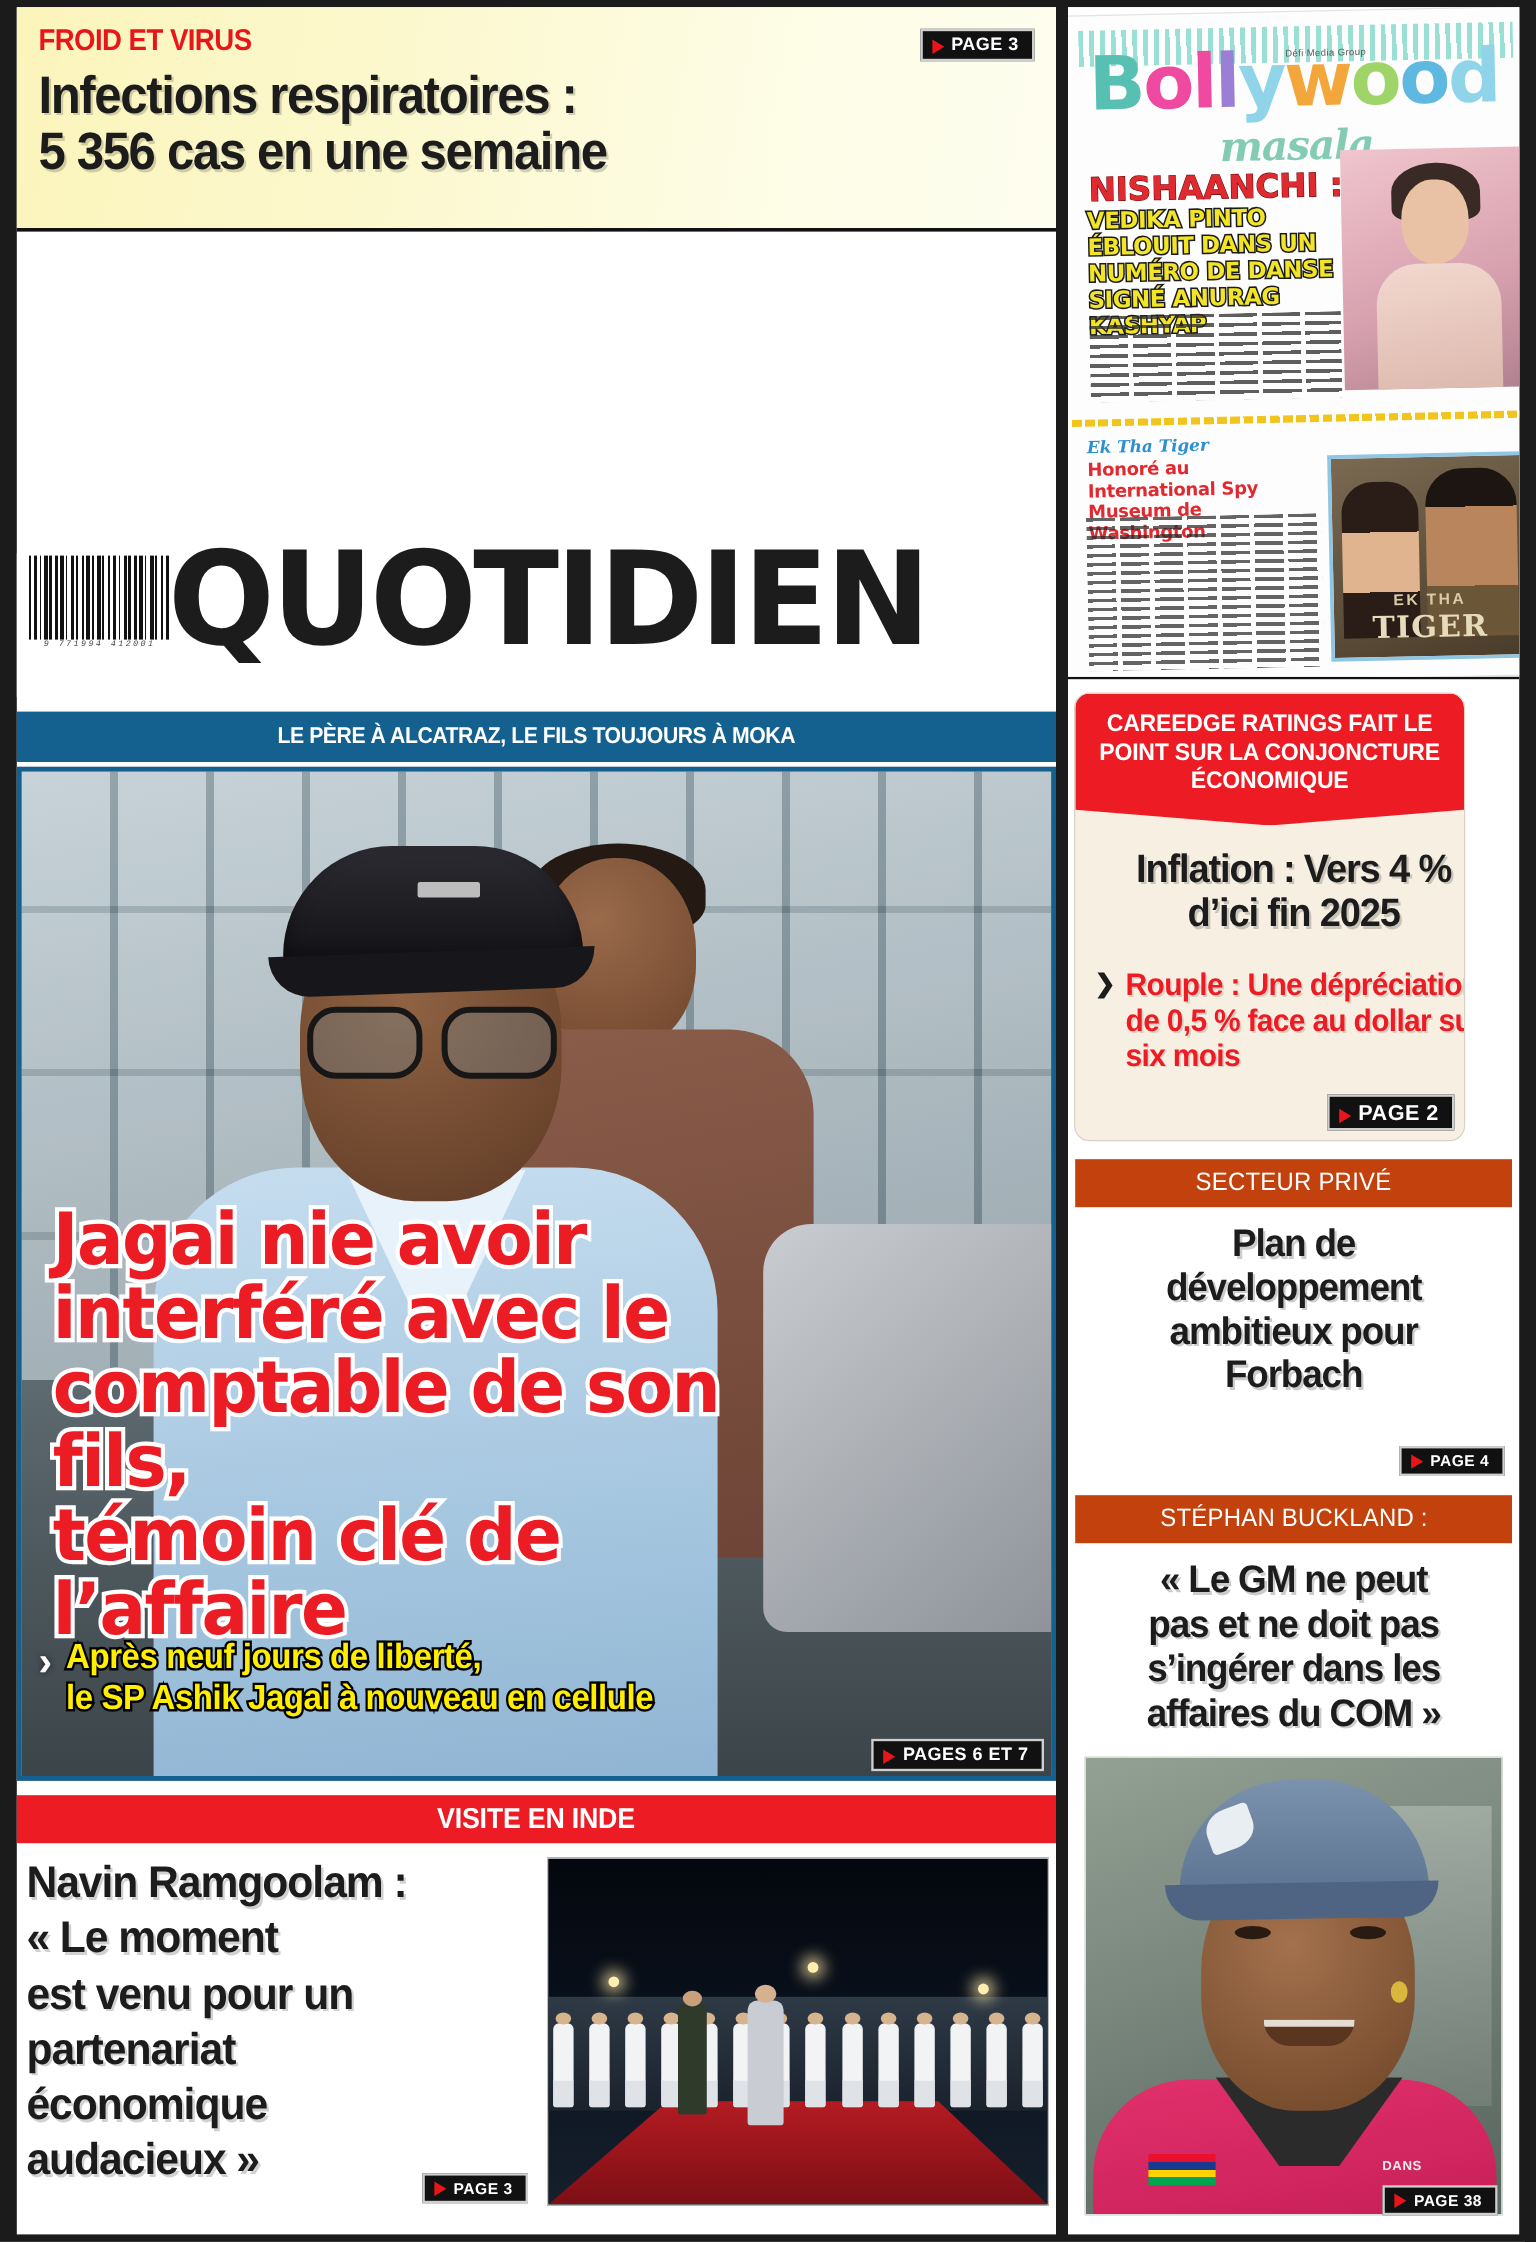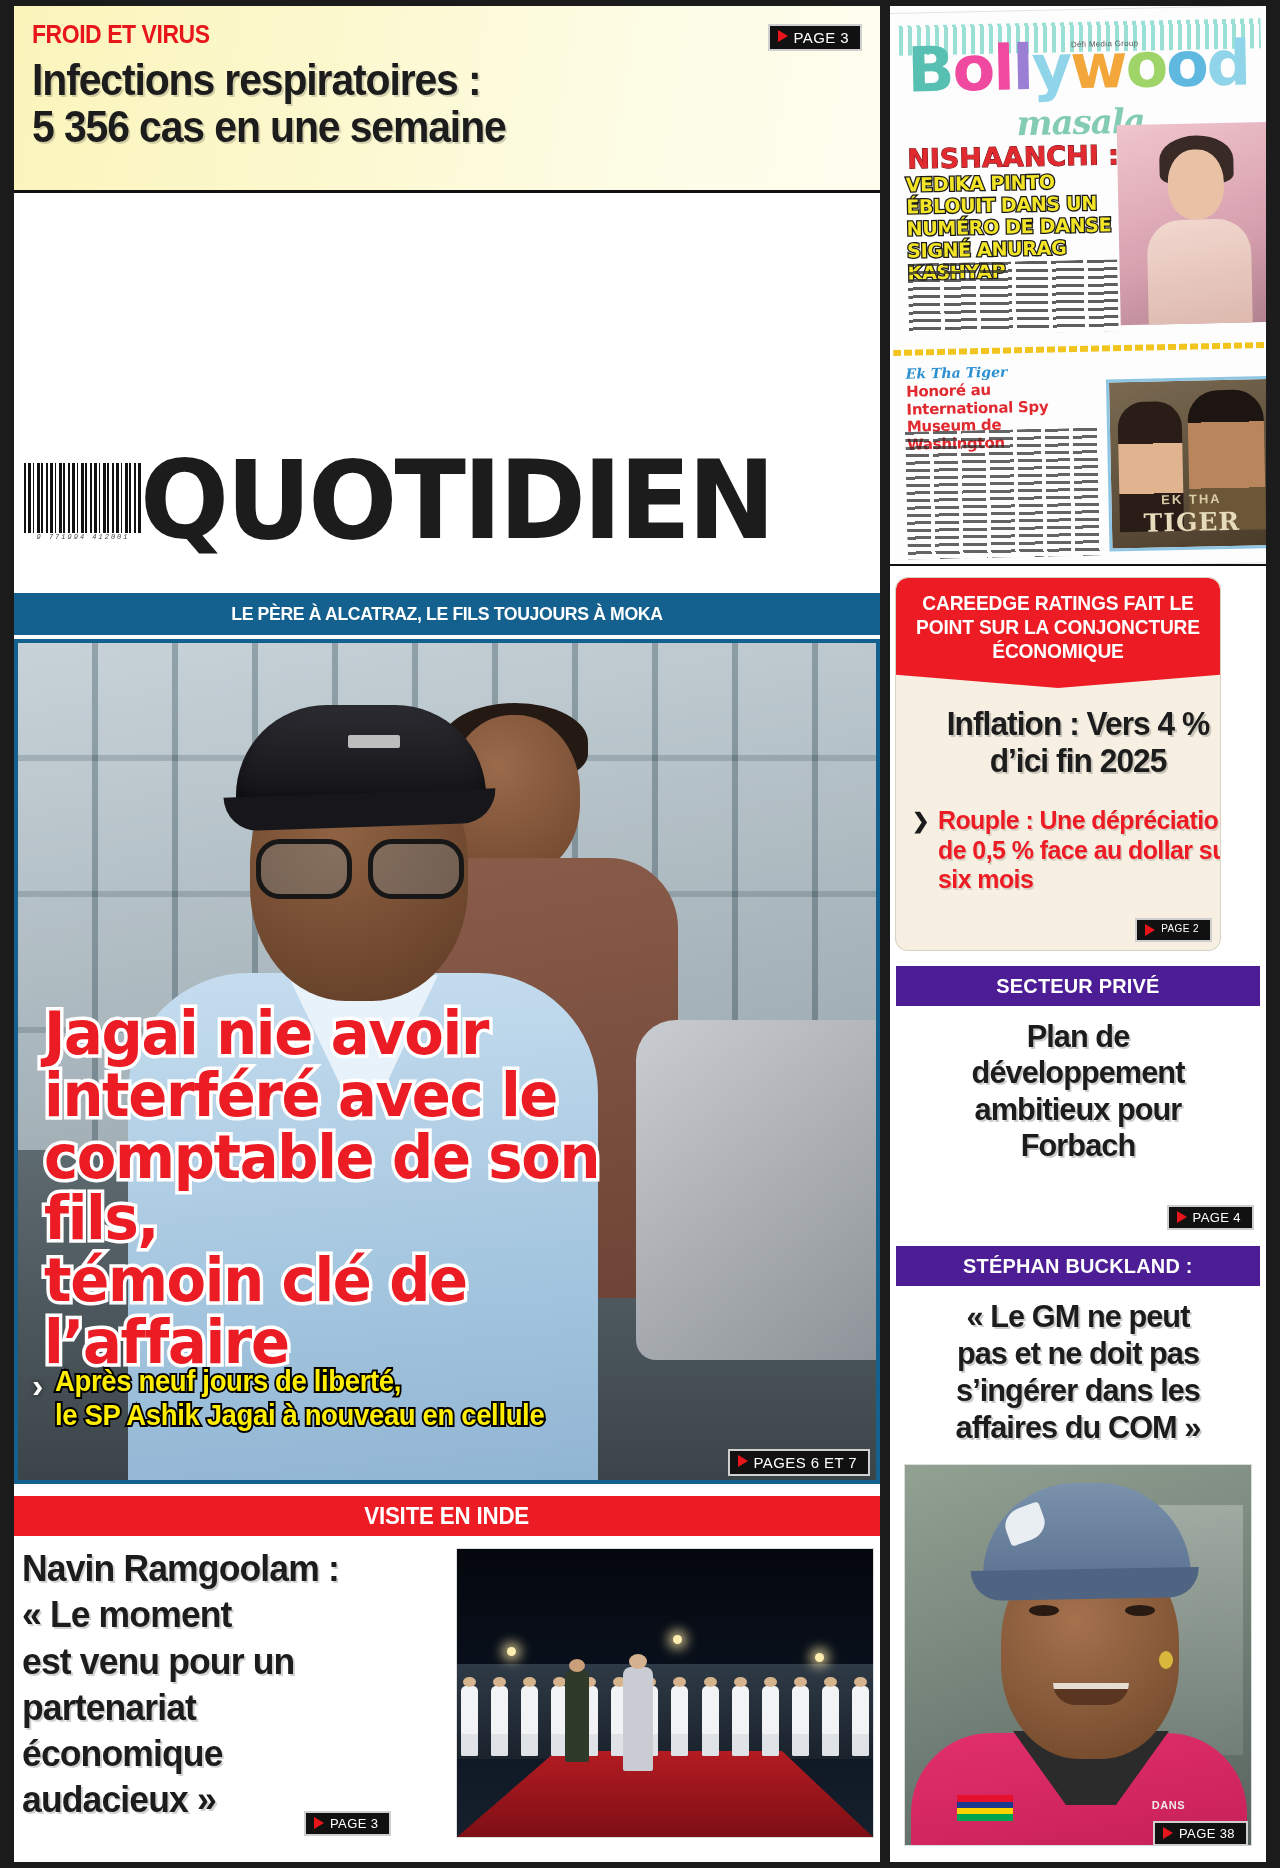--- a/index.html
+++ b/index.html
@@ -51,30 +51,31 @@
     font-size: 44px;
     line-height: 1.06;
     font-weight: 700;
     letter-spacing: -1.2px;
     transform: scaleX(0.93);
     transform-origin: left top;
     text-shadow: 2px 2px 0 rgba(0,0,0,0.17);
   }
   .page-badge {
     display: inline-flex;
-    align-items: flex-start;
+    align-items: flex-end;
     gap: 6px;
     background: #111;
     color: #fff;
     font-size: 15px;
-    font-weight: 400;
+    font-weight: 700;
     letter-spacing: 0.4px;
     padding: 4px 11px 4px 8px;
     border: 2px solid #cfcfcf;
     line-height: 1;
+    margin-left: 48px;
   }
   .page-badge .tri {
     width: 0; height: 0;
     border-left: 10px solid #e8161a;
     border-top: 6px solid transparent;
     border-bottom: 6px solid transparent;
   }
   .teaser .page-badge {
     position: absolute;
     right: 18px; top: 18px;
@@ -569,34 +570,34 @@
   }
   .care-bullet .cb-ico {
     color:#1c1c1c; font-size:21px; font-weight:700; line-height:1.1; margin-top:3px;
   }
   .care-bullet .cb-txt {
     color:#ed1c24; font-size:26px; line-height:1.14; font-weight:700;
     letter-spacing:-.6px;
     text-shadow: 1.5px 1.5px 0 rgba(0,0,0,.13);
     transform: scaleX(0.96); transform-origin:left top;
   }
-  .care .page-badge { position:absolute; right:8px; bottom:8px; font-size:10px; }
+  .care .page-badge { position:absolute; right:8px; bottom:8px; font-size:18px; }
 
   
   .sect {
     position: absolute;
     left: 6px; top: 960px;
     width: 364px; height: 262px;
     background:#fff;
   }
   .mini-banner {
     width: 100%; height: 40px;
-    background:#4c1d95; color:#fff;
+    background:#c2410c; color:#fff;
     display:flex; align-items:center; justify-content:center;
-    font-size:21px; font-weight:700; letter-spacing:.2px;
+    font-size:21px; font-weight:400; letter-spacing:.2px;
   }
   .mini-banner span { transform: scaleX(0.95); display:inline-block; }
   .sect-head {
     margin-top: 12px;
     text-align:center;
     color:#1c1c1c;
     font-size:32px; line-height:1.14; font-weight:700;
     letter-spacing:-1px;
     text-shadow: 2px 2px 0 rgba(0,0,0,.2);
     transform: scaleX(0.96);

